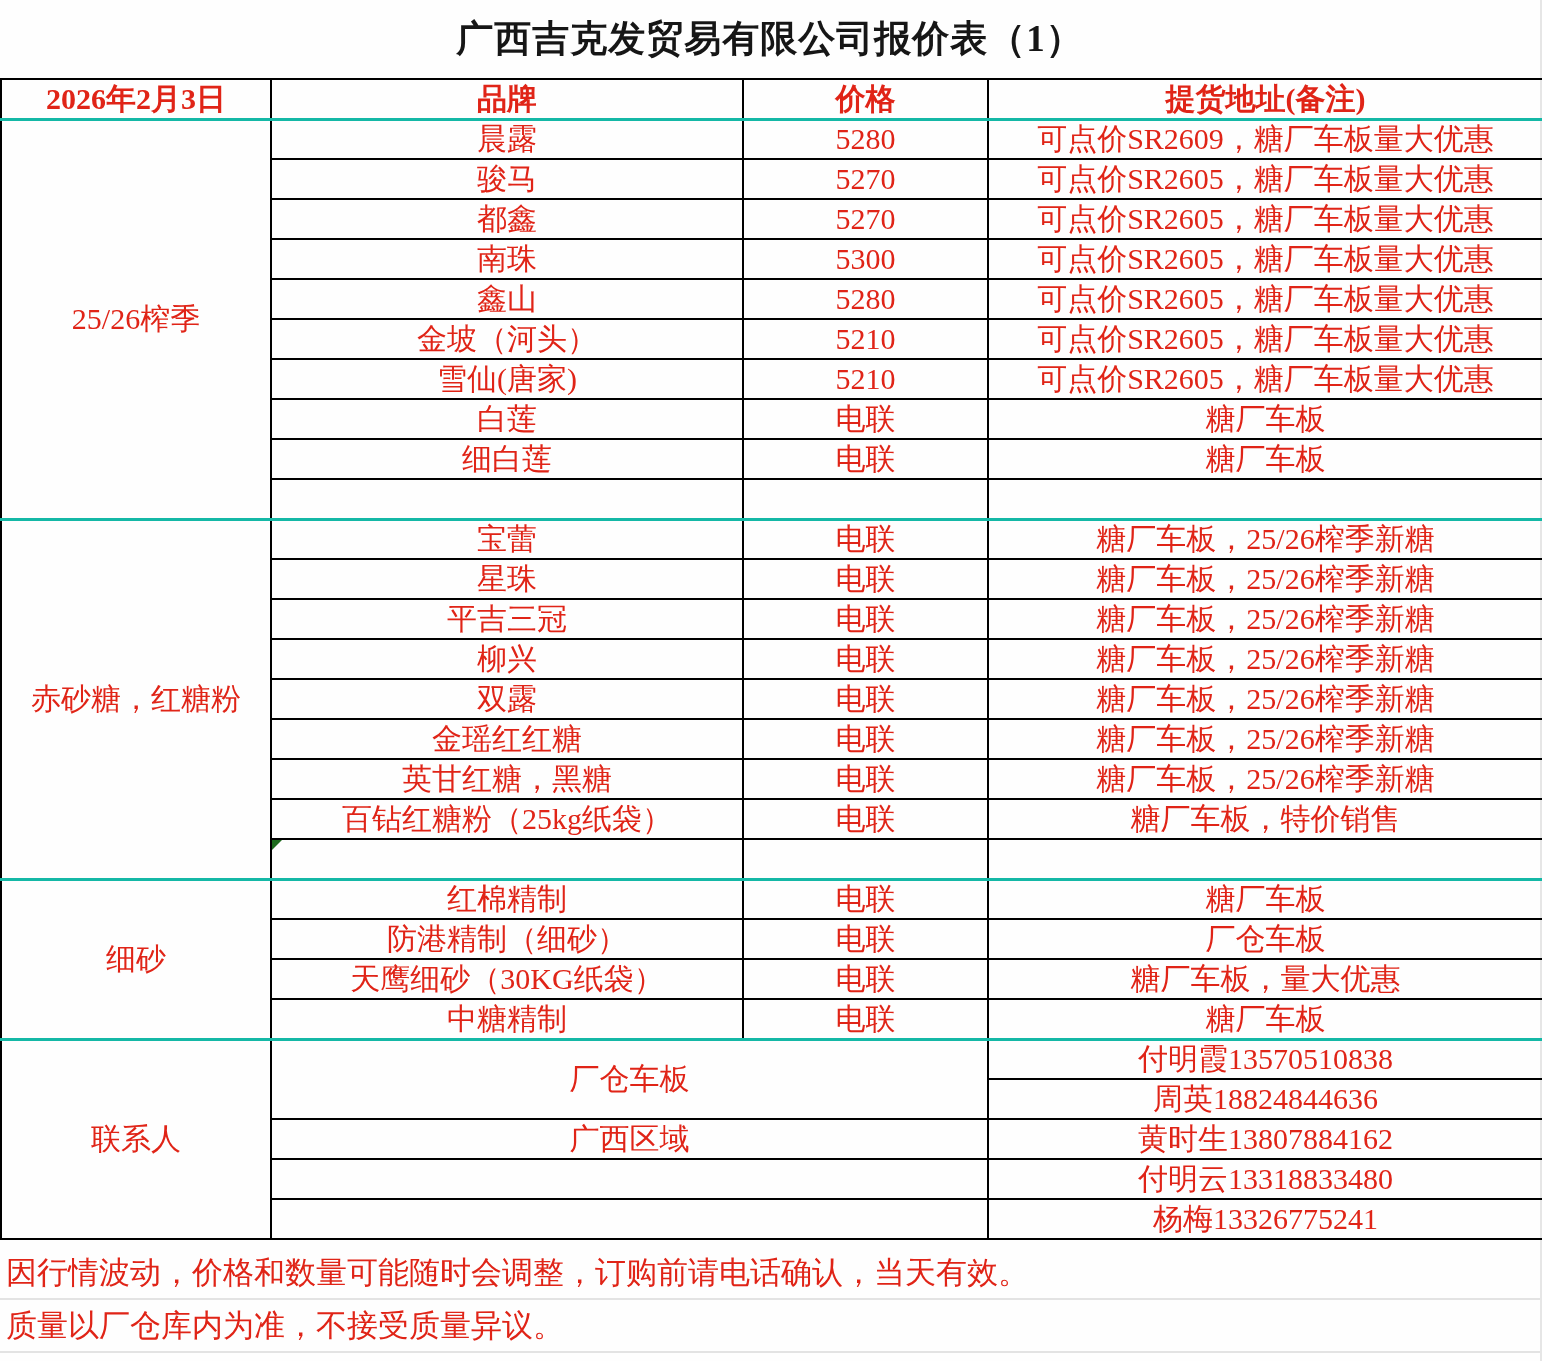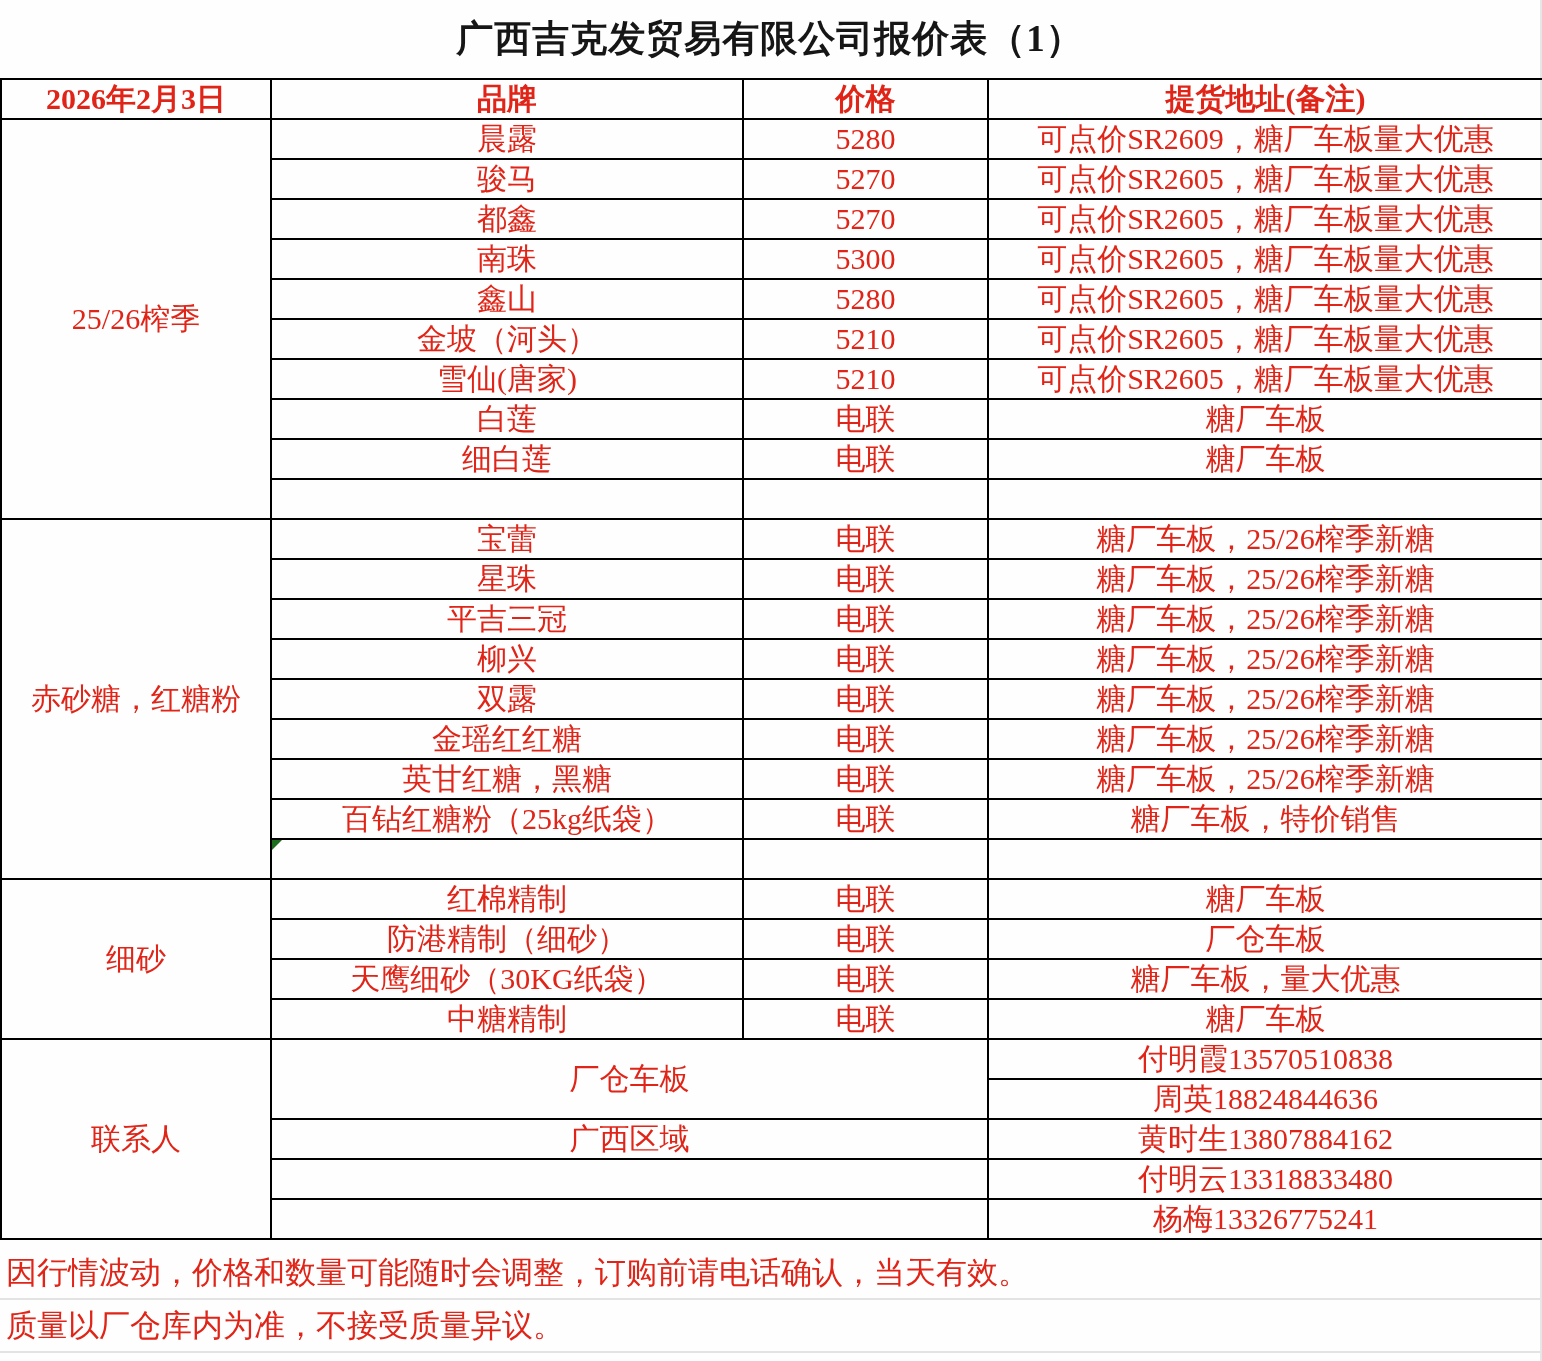--- a/index.html
+++ b/index.html
@@ -35,21 +35,21 @@
     line-height: 1.0;
     overflow: hidden;
     white-space: nowrap;
   }
   td.hdr {
     color: #161616; font-weight: bold; font-size: 31px;
   }
   td.seclabel { font-size: 31px; }
   td.remark { text-align: left; padding-left: 10px; }
   td.phone  { text-align: left; padding-left: 10px; }
-  tr.secline td { border-top: 1px solid #14b8a6; }
+  tr.secline td { border-top: 3px solid #14b8a6; }
   table.quote { border: 2px solid #000; }
 
   td.has-marker { position: relative; }
   .green-tri {
     position: absolute; top: 0; left: 0;
     width: 0; height: 0;
     border-top: 10px solid #1d6b1d;
     border-right: 10px solid transparent;
   }
 

